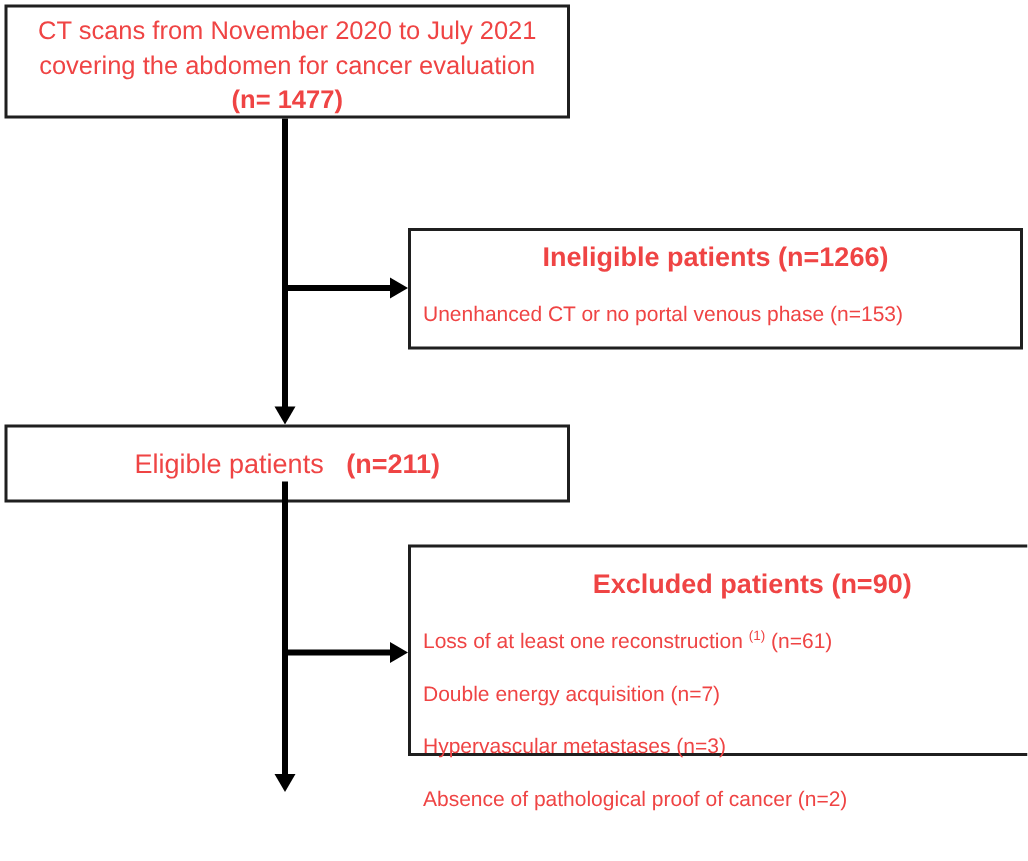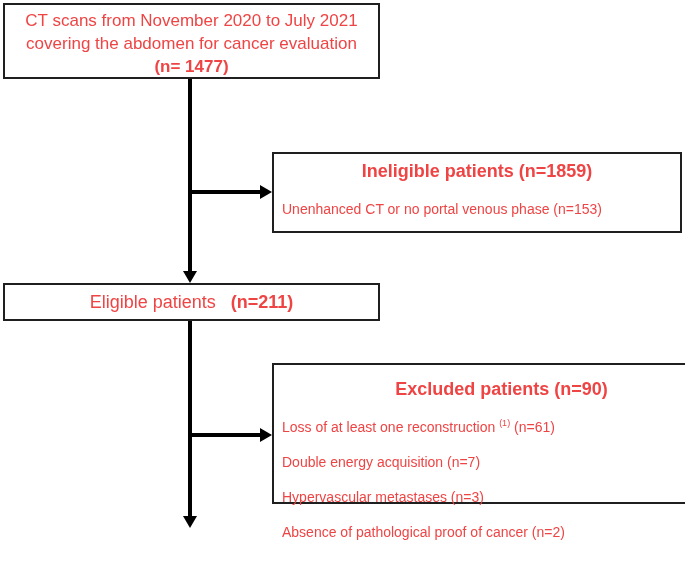--- a/index.html
+++ b/index.html
@@ -25,21 +25,21 @@
   
   #box-source {
     left: 3px; top: 3px; width: 377px; height: 76px;
     text-align: center;
     font-size: 17px;
     line-height: 23px;
     padding-top: 4px;
   }
   #box-source .n-line { font-weight: bold; }
   #box-eligible {
-    left: 3px; top: 283px; width: 377px; height: 38px;
+    left: 3px; top: 283px; width: 377px; height: 52px;
     display: flex; align-items: center; justify-content: center;
     font-size: 18px;
   }
   #box-eligible .n-bold { font-weight: bold; margin-left: 15px; }
   #box-included {
     left: 3px; top: 528px; width: 377px; height: 40px;
     display: flex; align-items: center; justify-content: center;
     font-size: 18px;
     font-weight: bold;
   }
@@ -117,21 +117,21 @@
     <div class="n-line">(n= 1477)</div>
   </div>
 
   <div class="vline" id="vline1"></div>
   <div class="head-down" id="vhead1"></div>
 
   <div class="hline" id="hline1"></div>
   <div class="head-right" id="hhead1"></div>
 
   <div class="box" id="box-ineligible">
-    <div class="side-title">Ineligible patients (n=1859)</div>
+    <div class="side-title">Ineligible patients (n=1266)</div>
     <div class="side-item">Unenhanced CT or no portal venous phase (n=153)</div>
   </div>
 
   <div class="box" id="box-eligible">
     <span>Eligible patients</span>
     <span class="n-bold">(n=211)</span>
   </div>
 
   <div class="vline" id="vline2"></div>
   <div class="head-down" id="vhead2"></div>

